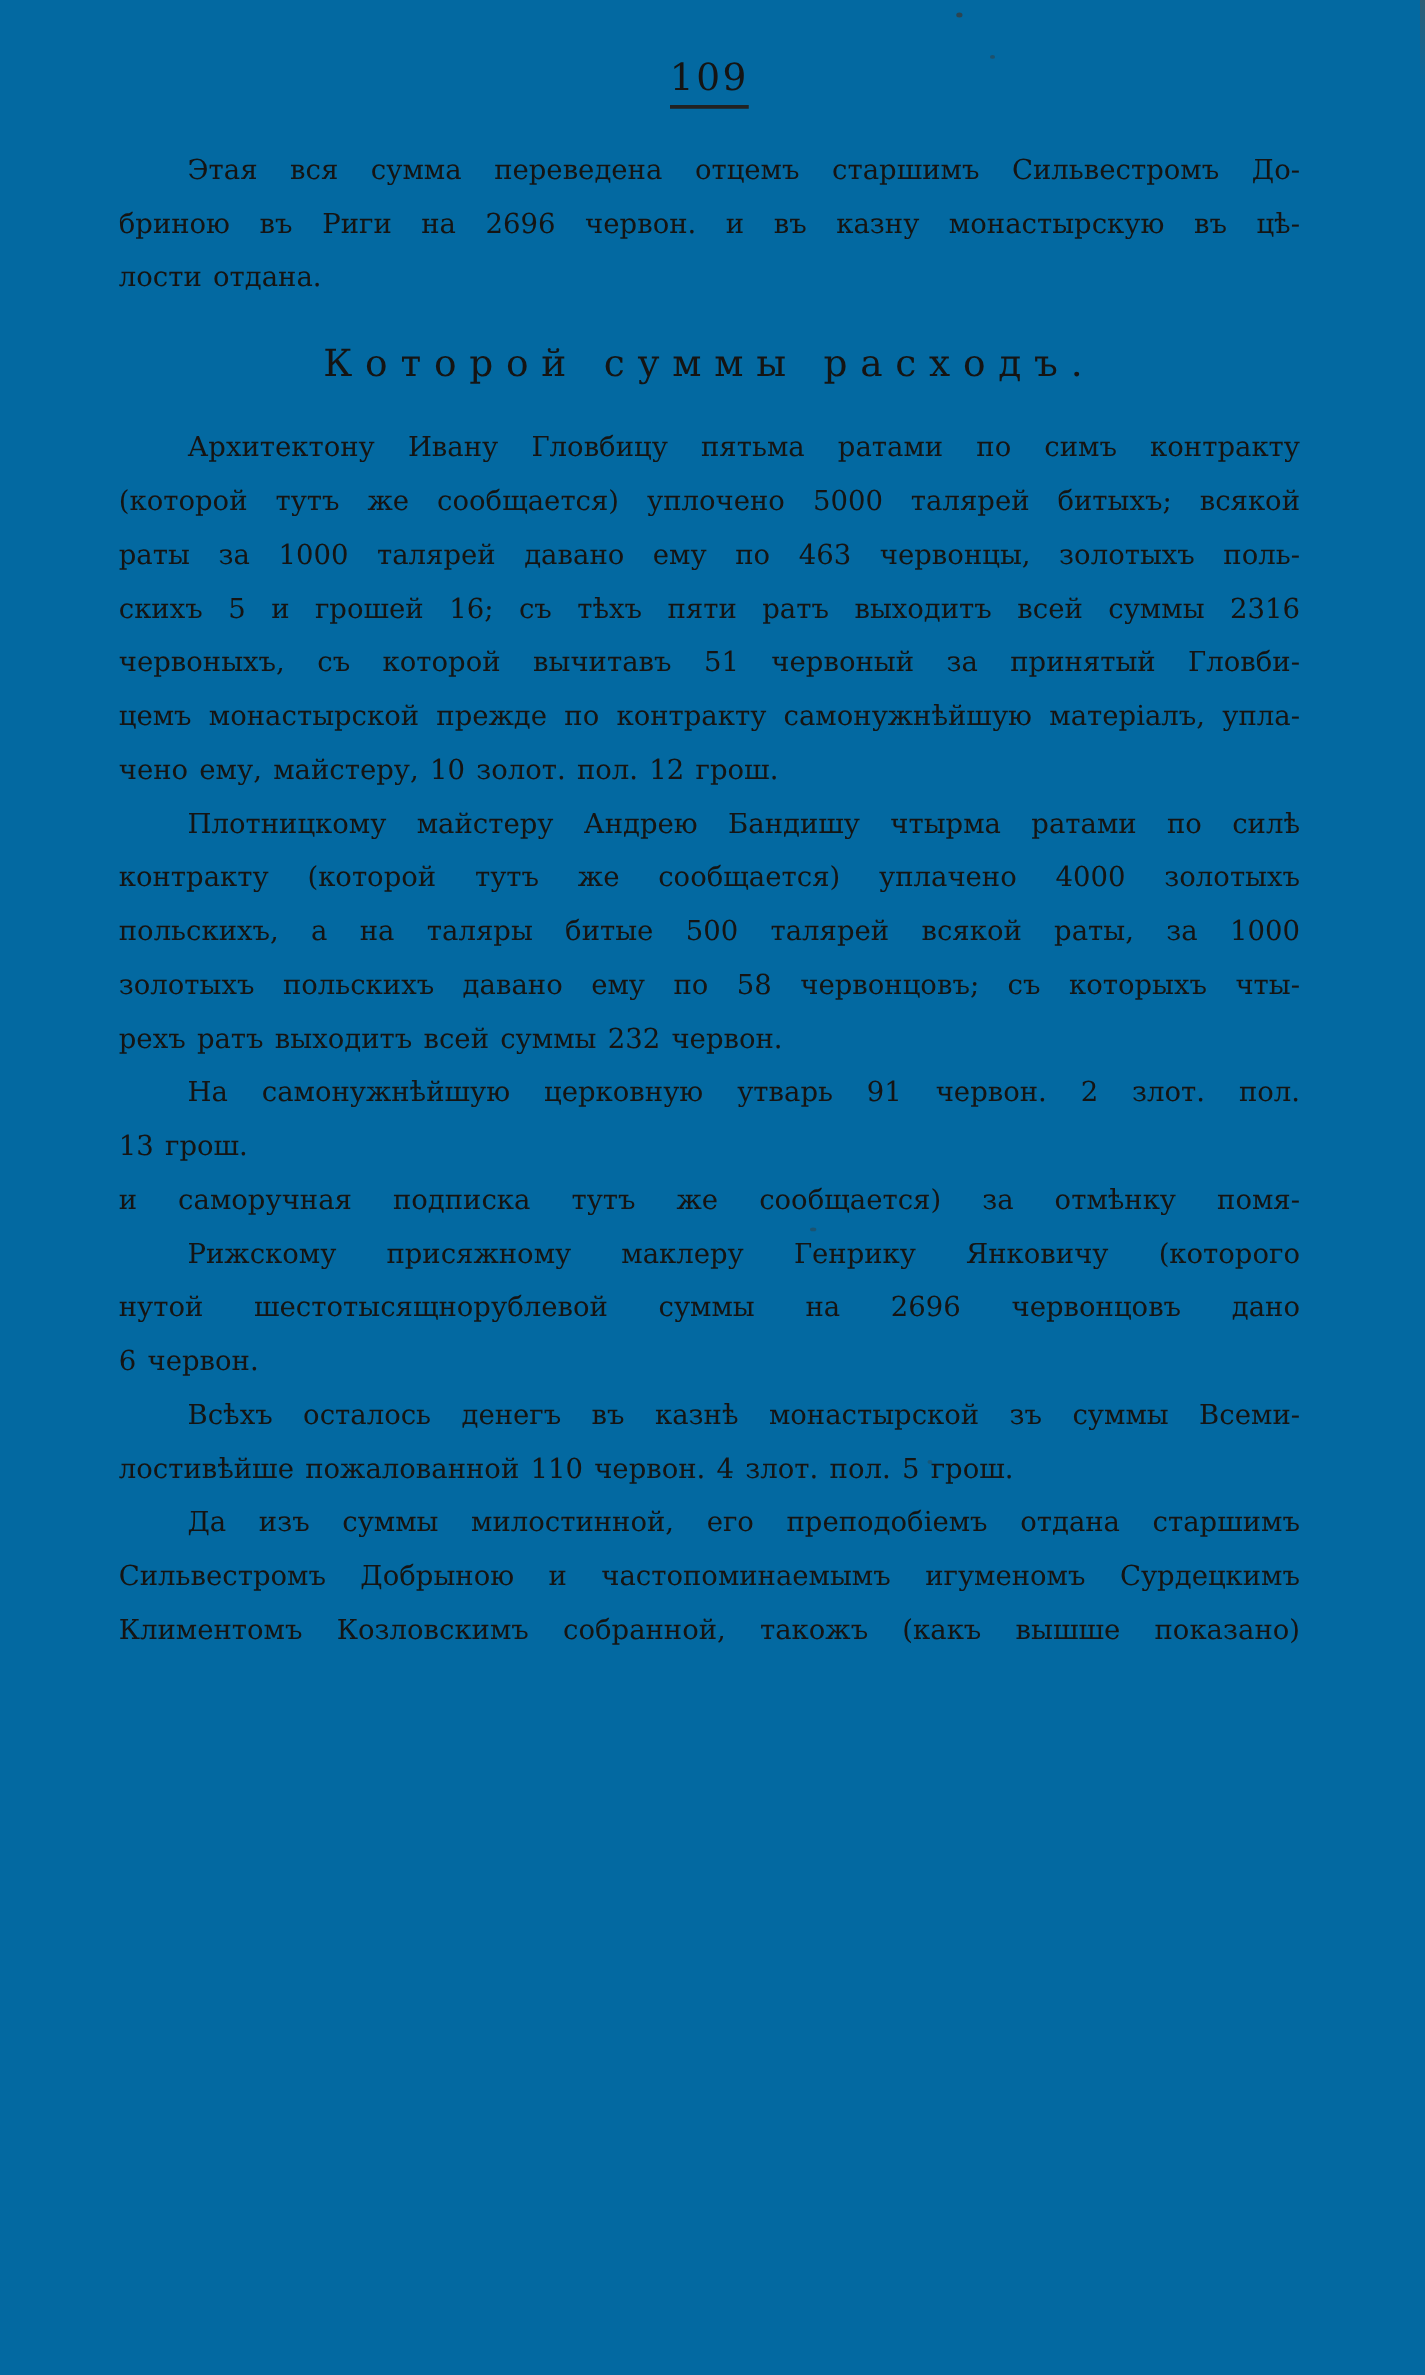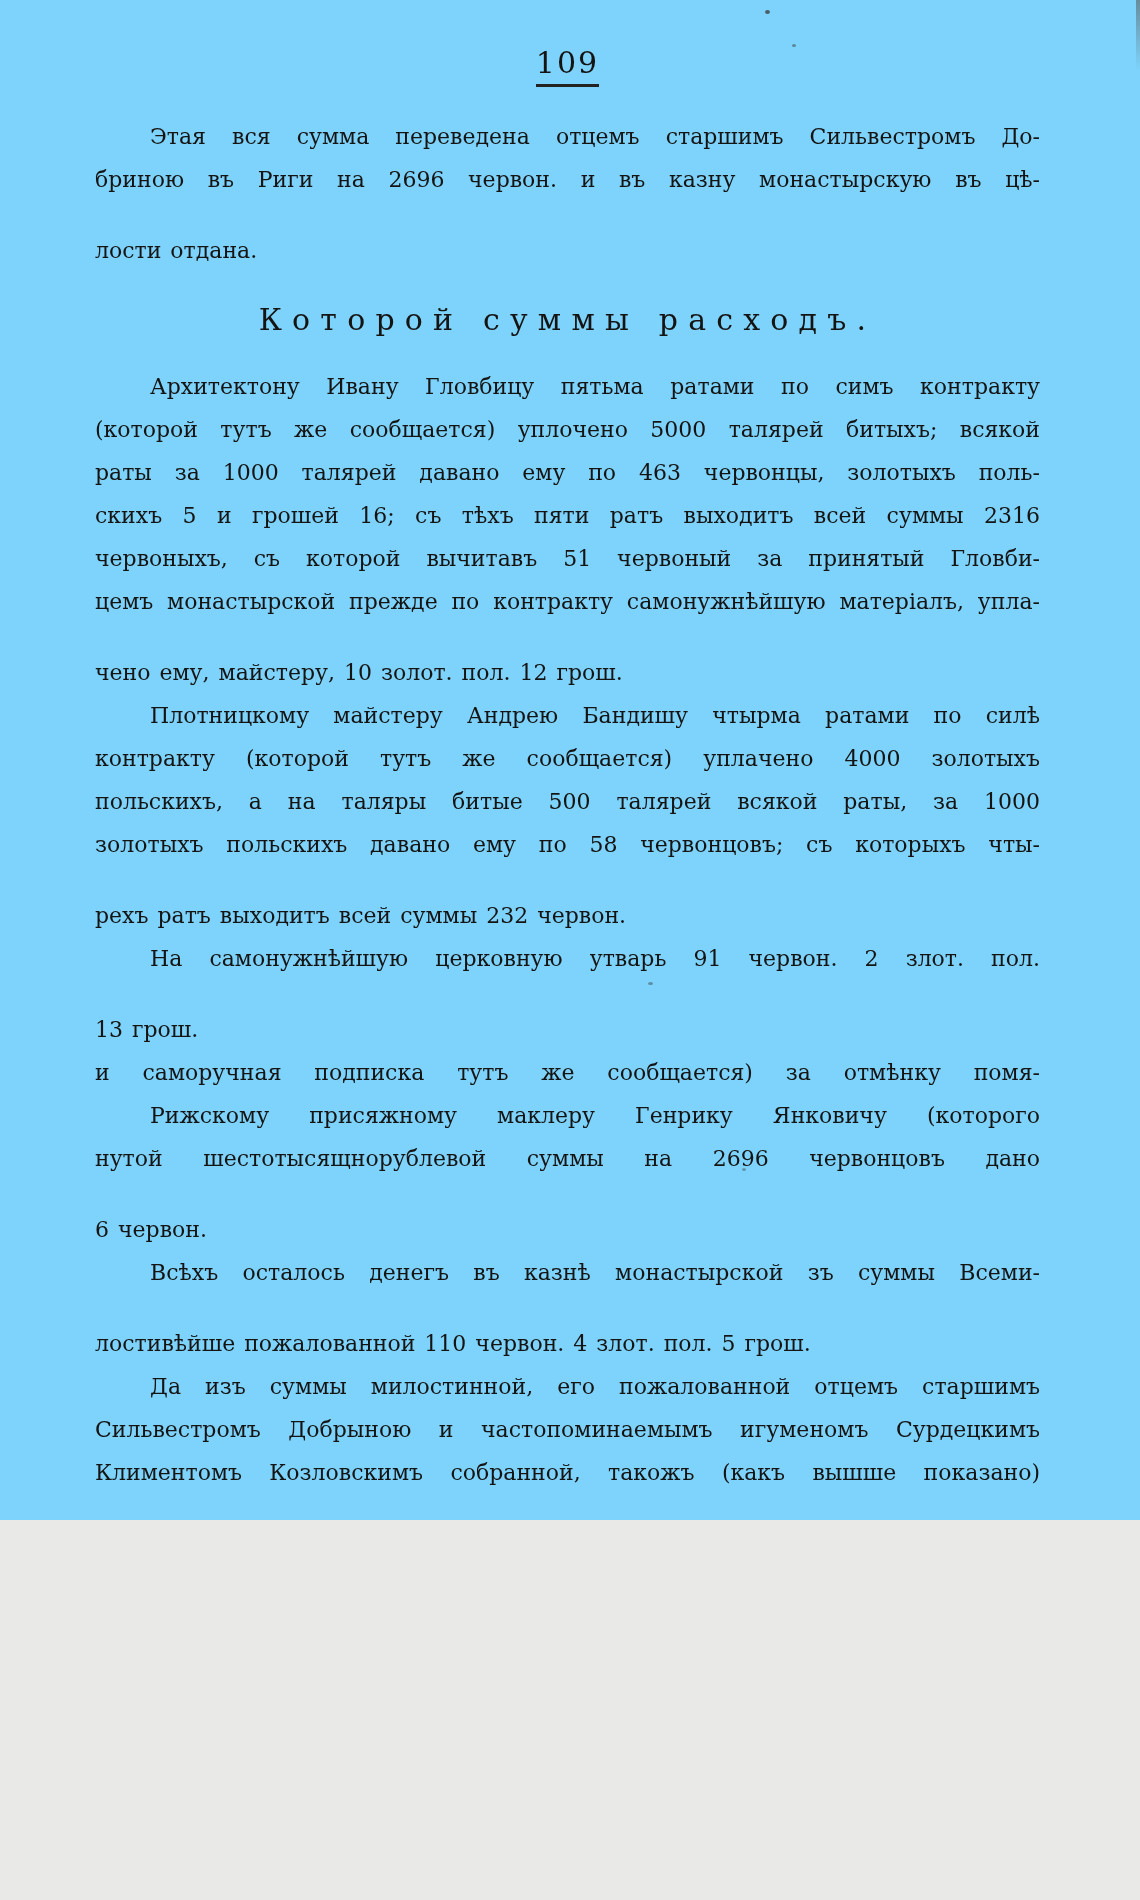--- a/index.html
+++ b/index.html
@@ -3,23 +3,23 @@
 <meta charset="utf-8">
 <style>
   html, body {
     margin: 0;
     padding: 0;
     background: #e9e9e7;
   }
   .page {
     position: relative;
     width: 1140px;
-    height: 1520px;
+    height: 1900px;
     margin: 0 auto;
-    background: #7dd3fc;
+    background: #0369a1;
     color: #151413;
     font-family: "DejaVu Serif", "Liberation Serif", serif;
     overflow: hidden;
   }
   .text-block {
     position: absolute;
     left: 95px;
     top: 48px;
     width: 945px;
   }
@@ -40,21 +40,20 @@
     font-size: 22px;
     line-height: 43px;
     text-align: justify;
     text-align-last: justify;
     word-spacing: 2px;
   }
   .line.indent { padding-left: 55px; }
   .line.last {
     text-align: right;
     text-align-last: left;
-    margin-top: 28px;
   }
   .section-heading {
     font-size: 30px;
     font-weight: normal;
     text-align: center;
     letter-spacing: 0.34em;
     margin: 26px 0 24px 0;
     line-height: 43px;
   }
   
@@ -126,19 +125,19 @@
           <div class="line">и саморучная подписка тутъ же сообщается) за отмѣнку помя-</div>
           <div class="line indent">Рижскому присяжному маклеру Генрику Янковичу (которого</div>
           <div class="line">нутой шестотысящнорублевой суммы на 2696 червонцовъ дано</div>
           <div class="line last">6 червон.</div>
         </div>
         <div class="paragraph">
           <div class="line indent">Всѣхъ осталось денегъ въ казнѣ монастырской зъ суммы Всеми-</div>
           <div class="line last">лостивѣйше пожалованной 110 червон. 4 злот. пол. 5 грош.</div>
         </div>
         <div class="paragraph">
-          <div class="line indent">Да изъ суммы милостинной, его пожалованной отцемъ старшимъ</div>
+          <div class="line indent">Да изъ суммы милостинной, его преподобіемъ отдана старшимъ</div>
           <div class="line">Сильвестромъ Добрыною и частопоминаемымъ игуменомъ Сурдецкимъ</div>
           <div class="line">Климентомъ Козловскимъ собранной, такожъ (какъ вышше показано)</div>
         </div>
       </div>
   </div>
 </div>
 
 </body></html>

